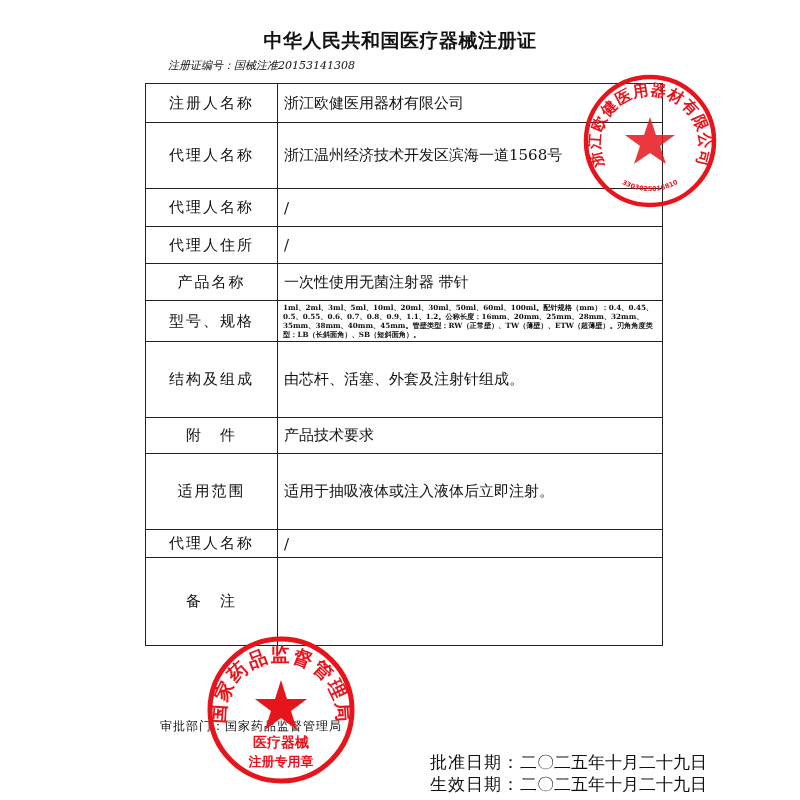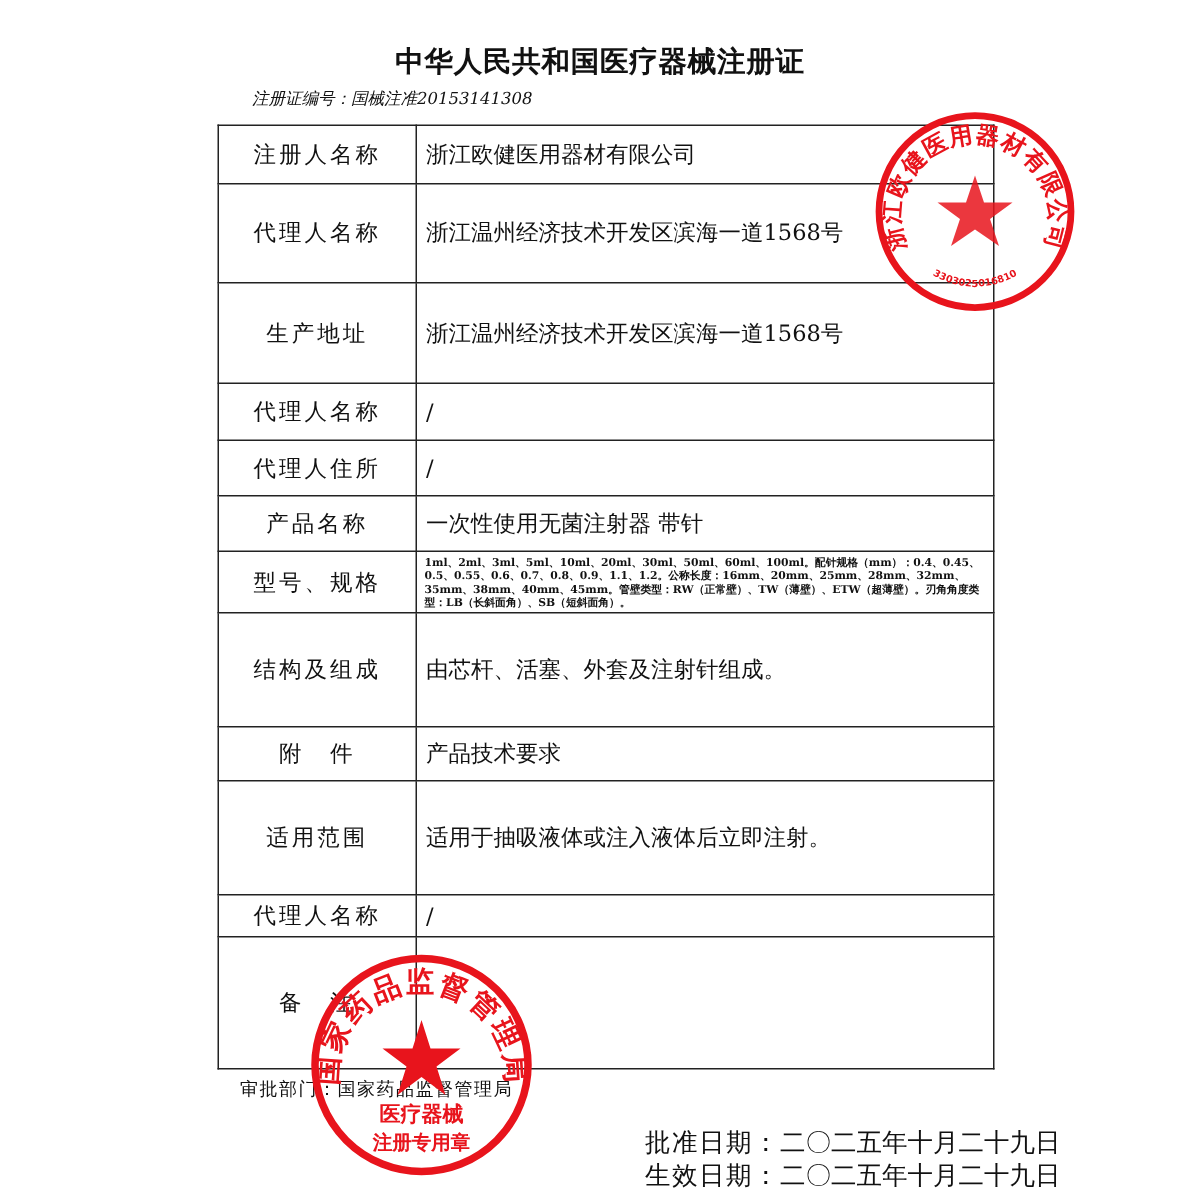--- a/index.html
+++ b/index.html
@@ -29,24 +29,20 @@
 </div>
 
 <table class="cert">
   <tbody>
       <tr style="height:39px">
     <td class="lbl">注册人名称</td>
     <td class="val">浙江欧健医用器材有限公司</td>
   </tr>
   <tr style="height:66px">
     <td class="lbl">代理人名称</td>
-    <td class="val">浙江温州经济技术开发区滨海一道1568号</td>
-  </tr>
-  <tr style="height:67px">
-    <td class="lbl">生产地址</td>
     <td class="val">浙江温州经济技术开发区滨海一道1568号</td>
   </tr>
   <tr style="height:38px">
     <td class="lbl">代理人名称</td>
     <td class="val">/</td>
   </tr>
   <tr style="height:37px">
     <td class="lbl">代理人住所</td>
     <td class="val">/</td>
   </tr>

